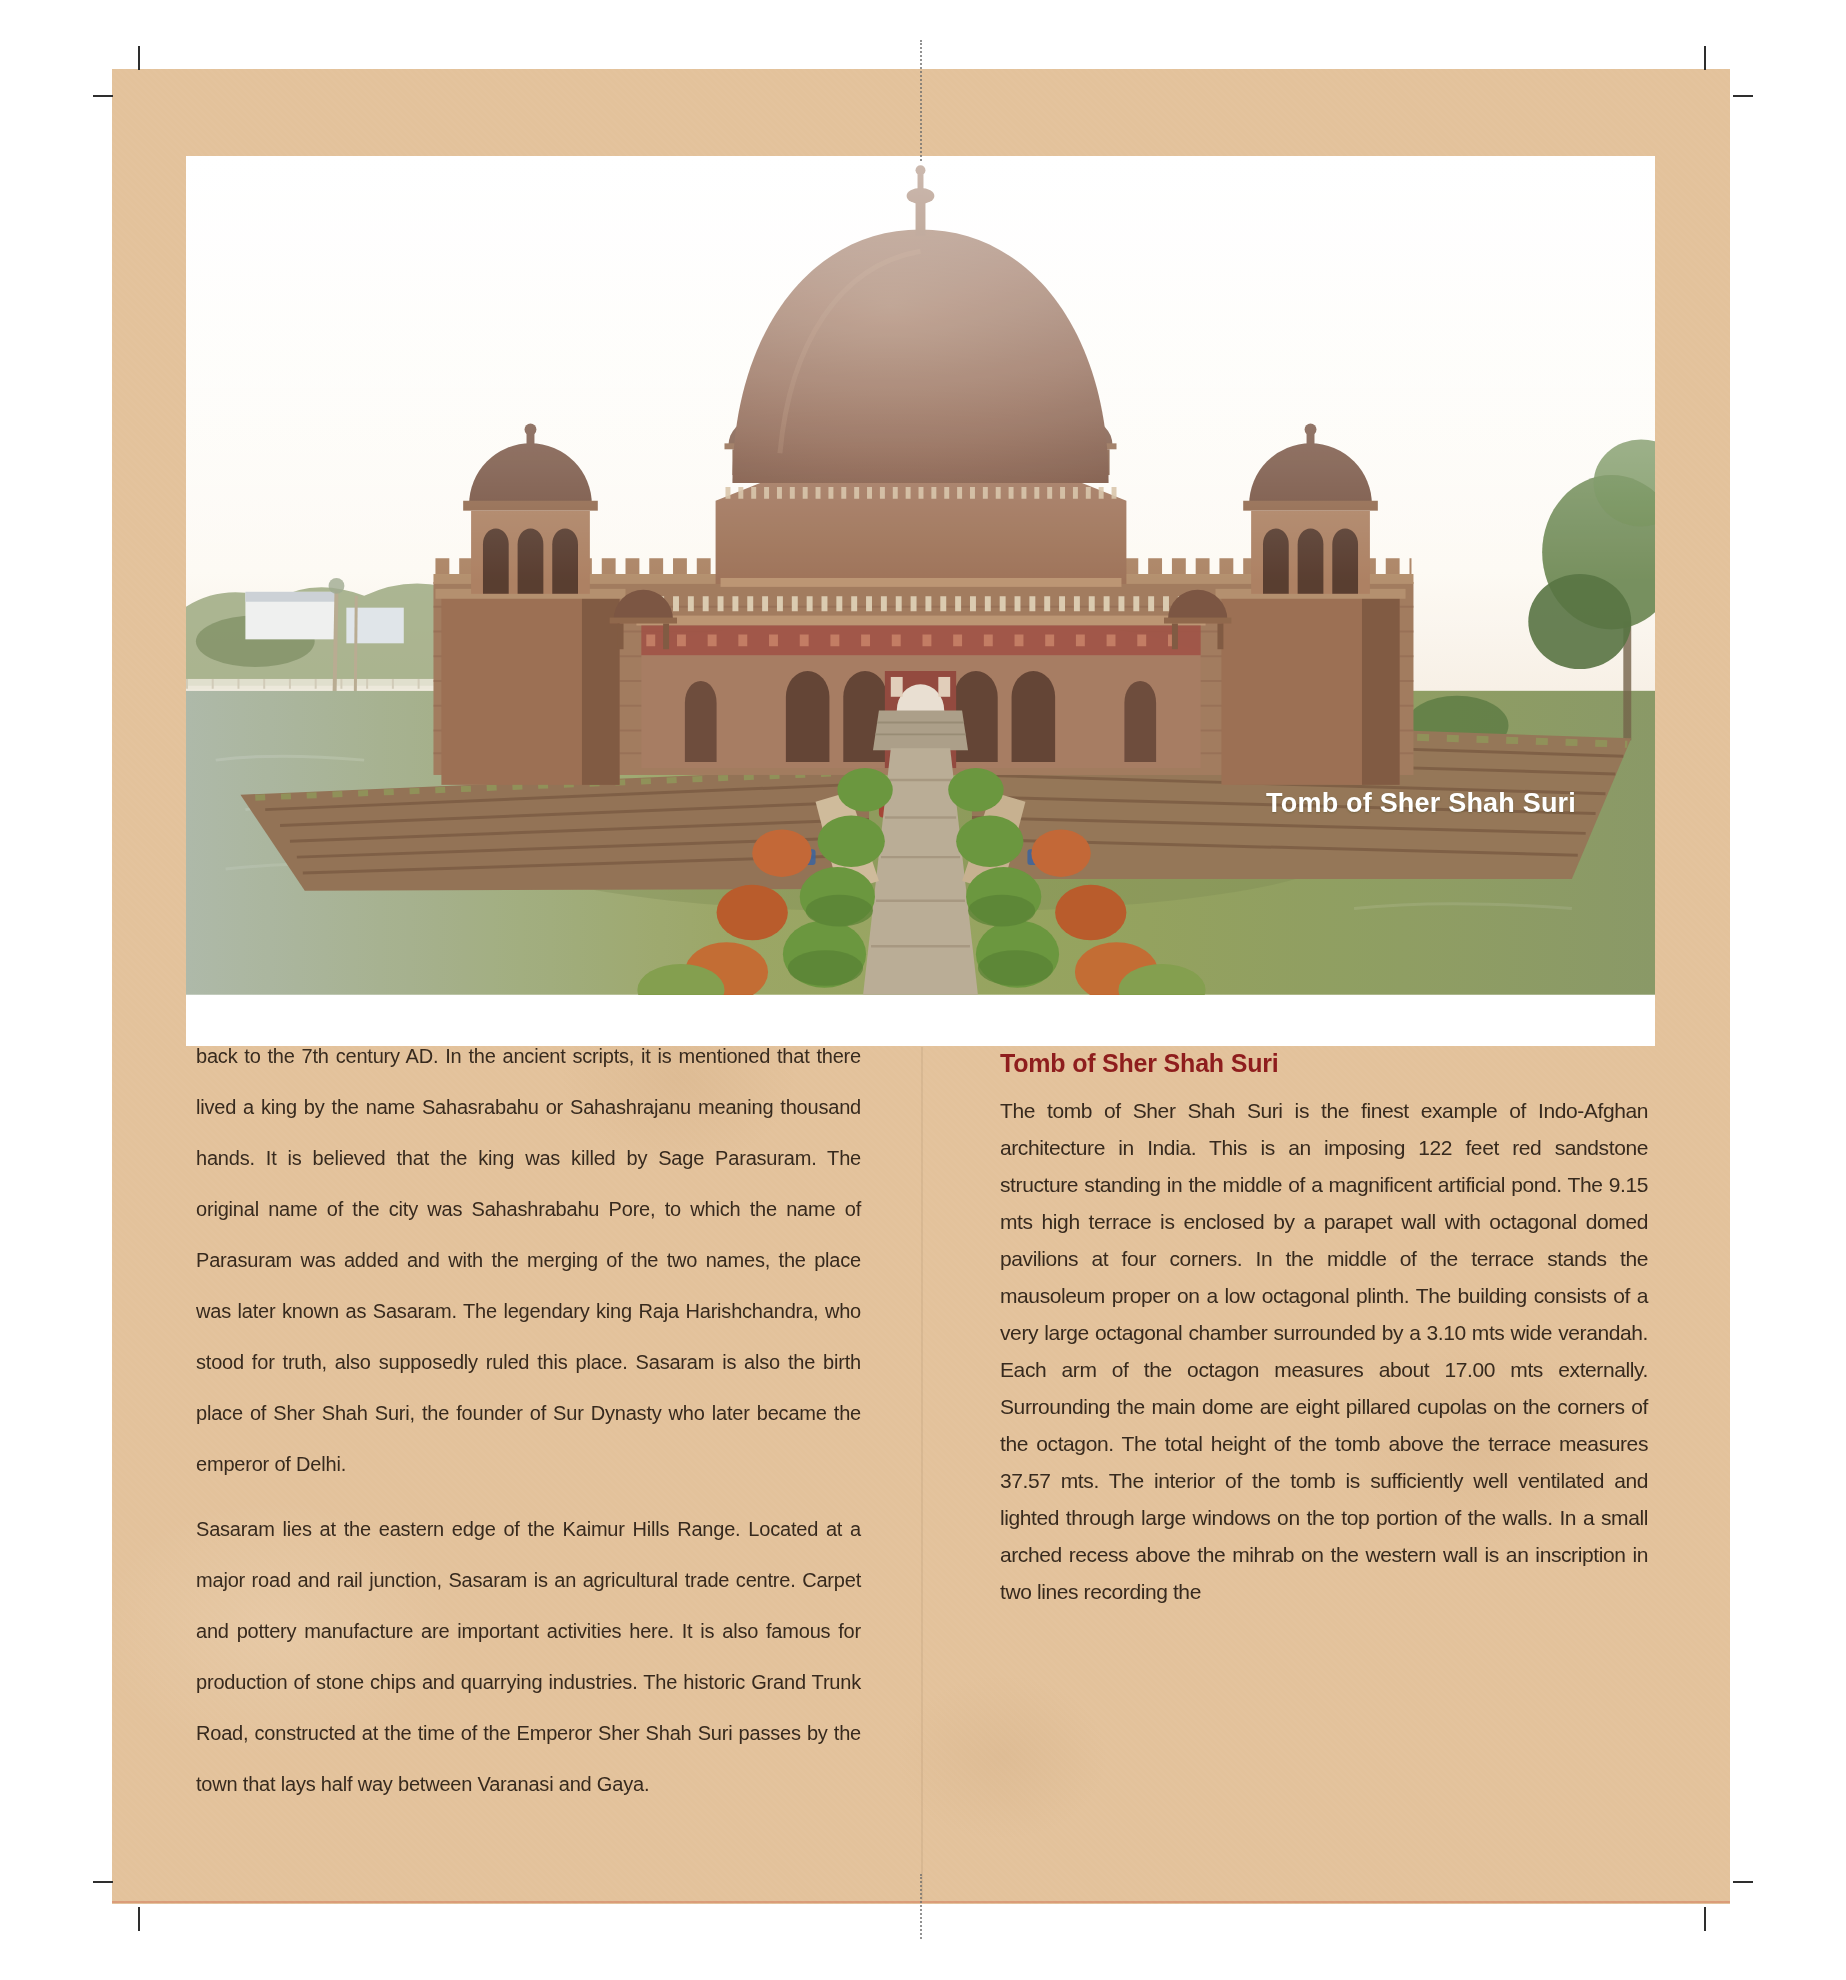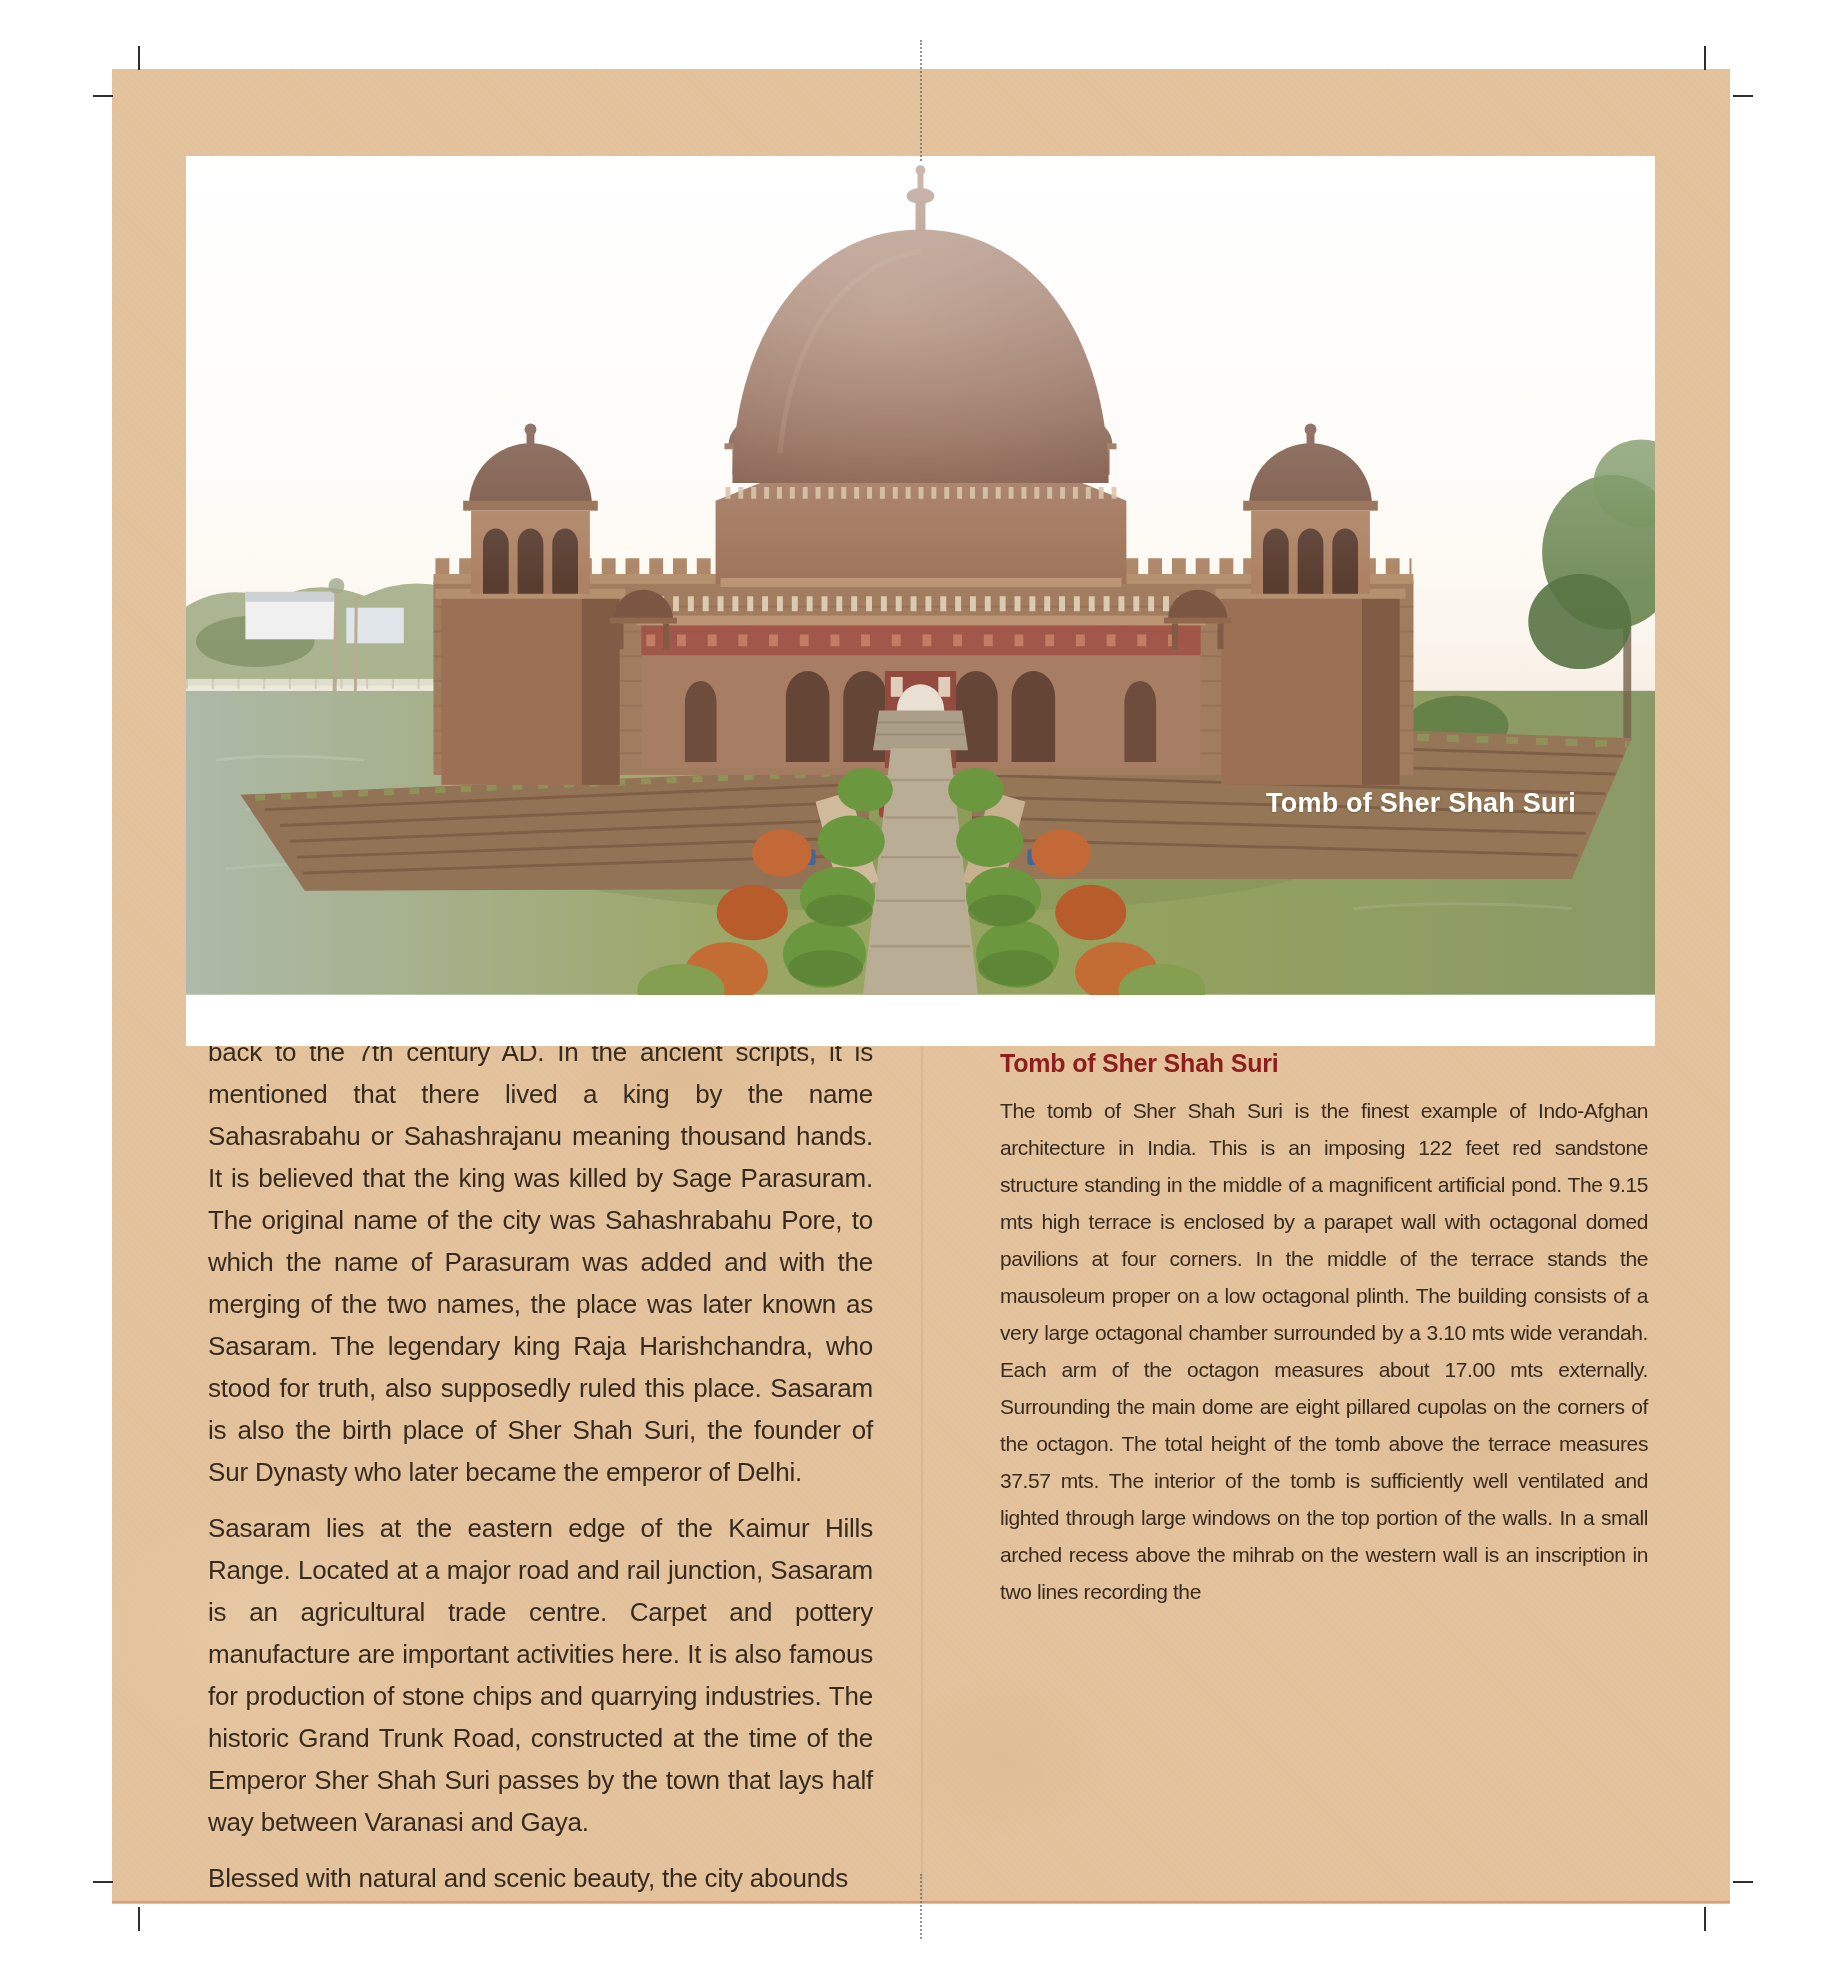--- a/index.html
+++ b/index.html
@@ -39,21 +39,21 @@
   .photo-frame svg{display:block;}
   .photo-caption{
     position:absolute;right:79px;top:632px;
     color:#ffffff;font-weight:bold;font-size:27px;letter-spacing:0.2px;
     text-shadow:0 1px 2px rgba(60,70,30,.35);
   }
 
   
   .col{position:absolute;top:1031px;color:#372a1e;text-align:justify;z-index:2;}
   .col p{margin:0 0 14px 0;}
-  .col-left{left:208px;width:665px;font-size:26px;line-height:42px;letter-spacing:-0.2px;}
+  .col-left{left:196px;width:665px;font-size:20px;line-height:51px;letter-spacing:-0.2px;}
   .col-right{left:1000px;width:648px;font-size:21px;line-height:37px;letter-spacing:-0.4px;}
   .col-right .section-heading{
     color:#8e1d1d;font-weight:bold;font-size:25px;letter-spacing:-0.2px;
     margin:14px 0 10px 0;text-align:left;
   }
 </style>
 </head>
 <body>
 
 <div class="page">
@@ -339,20 +339,19 @@
     <rect x="0" y="0" width="1484" height="430" fill="url(#haze)"></rect>
     <rect x="0" y="0" width="1484" height="847" fill="#ffffff" opacity="0.06"></rect>
   </svg>
 
   <div class="photo-caption">Tomb of Sher Shah Suri</div>
 </div>
 
 <div class="col col-left">
   <p>back to the 7th century AD. In the ancient scripts, it is mentioned that there lived a king by the name Sahasrabahu or Sahashrajanu meaning thousand hands. It is believed that the king was killed by Sage Parasuram. The original name of the city was Sahashrabahu Pore, to which the name of Parasuram was added and with the merging of the two names, the place was later known as Sasaram. The legendary king Raja Harishchandra, who stood for truth, also supposedly ruled this place. Sasaram is also the birth place of Sher Shah Suri, the founder of Sur Dynasty who later became the emperor of Delhi.</p>
   <p>Sasaram lies at the eastern edge of the Kaimur Hills Range. Located at a major road and rail junction, Sasaram is an agricultural trade centre. Carpet and pottery manufacture are important activities here. It is also famous for production of stone chips and quarrying industries. The historic Grand Trunk Road, constructed at the time of the Emperor Sher Shah Suri passes by the town that lays half way between Varanasi and Gaya.</p>
-  <p>Blessed with natural and scenic beauty, the city abounds</p>
 </div>
 
 <div class="col col-right">
   <div class="section-heading">Tomb of Sher Shah Suri</div>
   <p>The tomb of Sher Shah Suri is the finest example of Indo-Afghan architecture in India. This is an imposing 122 feet red sandstone structure standing in the middle of a magnificent artificial pond. The 9.15 mts high terrace is enclosed by a parapet wall with octagonal domed pavilions at four corners. In the middle of the terrace stands the mausoleum proper on a low octagonal plinth. The building consists of a very large octagonal chamber surrounded by a 3.10 mts wide verandah. Each arm of the octagon measures about 17.00 mts externally. Surrounding the main dome are eight pillared cupolas on the corners of the octagon. The total height of the tomb above the terrace measures 37.57 mts. The interior of the tomb is sufficiently well ventilated and lighted through large windows on the top portion of the walls. In a small arched recess above the mihrab on the western wall is an inscription in two lines recording the</p>
 </div>
 
 
 </body></html>

